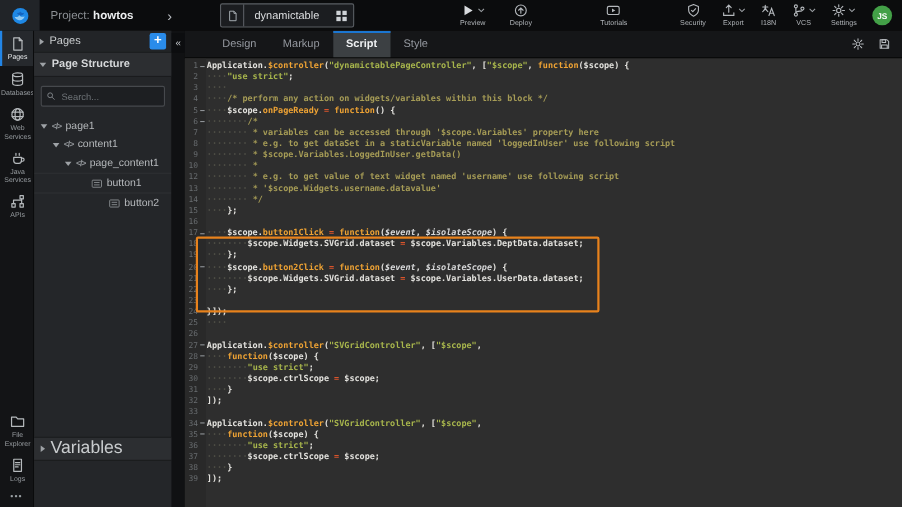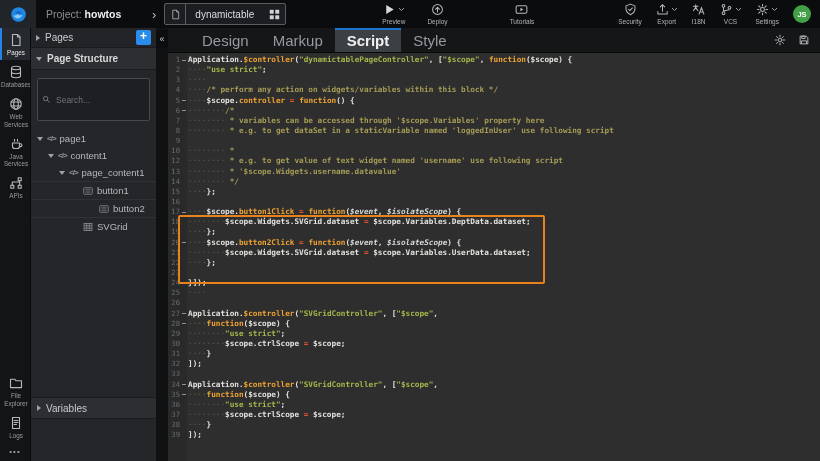--- a/index.html
+++ b/index.html
@@ -6,21 +6,21 @@
   .app{position:relative;width:820px;height:461px;overflow:hidden;background:#0b0c0d;
        font-family:"Liberation Sans",sans-serif;-webkit-font-smoothing:antialiased;}
   
   .topbar{height:28px;display:flex;align-items:center;background:#0b0c0d;justify-content:center;}
   .logo-tile{width:36px;height:28px;background:#212428;display:flex;align-items:center;justify-content:center;}
   .logo-tile svg{width:17px;height:17px;display:block;}
   .project{margin-left:10px;width:106px;font-size:10.5px;white-space:nowrap;}
   .plabel{color:#8b8f93;}
   .pname{color:#edeff0;font-weight:bold;margin-left:3px;}
   .crumb-sep{color:#b9bdc1;font-size:13px;margin:0 8px 0 0;}
-  .page-selector{display:flex;align-items:stretch;height:20px;border:1px solid #5a5e63;border-radius:2px;background:#1b1d20;}
+  .page-selector{display:flex;align-items:stretch;height:20px;border:1px solid #5a5e63;border-radius:2px;background:#1b1d20;margin-left:36px;}
   .ps-file{width:20px;display:flex;align-items:center;justify-content:center;border-right:1px solid #5a5e63;color:#aab0b5;}
   .ps-file svg{width:11px;height:11px;}
   .ps-value{display:flex;align-items:center;padding:0 9px;font-size:10px;color:#dcdee0;min-width:58px;}
   .ps-grid{width:22px;display:flex;align-items:center;justify-content:center;color:#cfd3d7;}
   .ps-grid svg{width:11px;height:11px;}
   .tb-btn{display:flex;flex-direction:column;align-items:center;justify-content:center;color:#b4b8bc;cursor:pointer;padding:0 4px;}
   .ico-row{display:flex;align-items:center;gap:2px;height:13px;}
   .tb-btn svg.mi{width:13px;height:13px;}
   .tb-btn svg.chev{width:7px;height:5px;color:#9ca0a4;}
   .tb-label{font-size:6.5px;color:#b0b4b8;margin-top:2px;white-space:nowrap;}
@@ -44,42 +44,42 @@
   .pages-header{height:19px;background:#222427;display:flex;align-items:center;padding:0 5px;gap:5px;}
   .pages-header .hd-label{font-size:10px;color:#c9ccce;}
   .plus-btn{margin-left:auto;width:15px;height:15px;background:#2a8cea;color:#fff;border-radius:2px;
             font-size:12px;line-height:13px;text-align:center;cursor:pointer;font-weight:bold;}
   .structure-header{height:21px;background:#2c2e31;border-top:1px solid #1a1b1d;border-bottom:1px solid #1a1b1d;
                     display:flex;align-items:center;padding:0 5px;gap:5px;}
   .structure-header .hd-label{font-size:10px;font-weight:bold;color:#d6d8da;}
   .caret-r{width:0;height:0;border-top:3.5px solid transparent;border-bottom:3.5px solid transparent;border-left:4.5px solid #9ea2a6;}
   .caret-d{width:0;height:0;border-left:3.5px solid transparent;border-right:3.5px solid transparent;border-top:4.5px solid #9ea2a6;}
   .search-wrap{padding:8px 6px 6px;}
-  .search-box{height:17px;border:1px solid #46494d;background:#1d1f22;border-radius:2px;display:flex;align-items:center;padding:12px 4px;gap:3px;color:#84888c;}
+  .search-box{height:17px;border:1px solid #46494d;background:#1d1f22;border-radius:2px;display:flex;align-items:center;padding:0 4px;gap:3px;color:#84888c;}
   .search-box svg{width:9px;height:9px;flex:none;}
   .search-box input{background:transparent;border:none;outline:none;color:#9da1a5;font-size:8.5px;width:88px;font-family:"Liberation Sans",sans-serif;}
   .search-box input::placeholder{color:#6f7478;}
   .tree{padding-top:3px;}
   .tree-row{height:17px;display:flex;align-items:center;gap:4px;font-size:9.5px;color:#b6b9bc;cursor:pointer;white-space:nowrap;}
   .tree-row .cicon{font-size:8px;color:#8f9397;letter-spacing:-1px;font-weight:bold;}
   .tree-row svg{width:10px;height:10px;color:#8f9397;}
   .tree-row.leaf{border-top:1px solid rgba(255,255,255,0.05);}
   .panel-fill{flex:1;}
   .variables-header{height:20px;background:#2c2e31;border-top:1px solid #1a1b1d;border-bottom:1px solid #1a1b1d;
                     display:flex;align-items:center;padding:0 6px;gap:5px;cursor:pointer;}
-  .variables-header .hd-label{font-size:10px;color:#c9ccce;}
+  .variables-header .hd-label{font-size:16px;color:#c9ccce;}
   .panel-bottom{height:42px;background:#242629;}
   
   .strip{width:12px;background:#101113;display:flex;flex-direction:column;align-items:center;}
   .collapse-btn{width:12px;height:18px;background:#0c0d0f;color:#cfd3d7;font-size:9px;display:flex;align-items:center;justify-content:center;cursor:pointer;margin-top:2px;}
   
   .editor{flex:1;display:flex;flex-direction:column;min-width:0;}
   .tabbar{height:24px;background:#151618;display:flex;align-items:stretch;border-bottom:1px solid #070808;}
   .tabs{display:flex;align-items:stretch;margin-left:22px;}
-  .tab{display:flex;align-items:center;padding:0 12px;font-size:15px;color:#9599a0;cursor:pointer;}
+  .tab{display:flex;align-items:center;padding:0 12px;font-size:10px;color:#9599a0;cursor:pointer;}
   .tab.active{background:#3c4043;color:#eef0f2;font-weight:bold;box-shadow:inset 0 2px 0 #1b76d1;}
   .tab-tools{margin-left:auto;display:flex;align-items:center;gap:12px;padding-right:10px;color:#b9bdc1;}
   .tab-tools svg{width:12px;height:12px;display:block;cursor:pointer;}
   .code-area{flex:1;background:#2e2e2e;position:relative;overflow:hidden;padding-top:2px;
              font-family:"DejaVu Sans Mono",monospace;font-size:7.7px;font-weight:bold;}
   .gutter-bg{position:absolute;left:0;top:0;bottom:0;width:19px;background:#292929;}
   .code-line{height:10.15px;line-height:10.15px;display:flex;white-space:pre;position:relative;}
   .ln{width:12px;text-align:right;color:#696d70;font-weight:normal;font-size:7.2px;flex:none;}
   .fold{width:7px;flex:none;display:flex;align-items:center;justify-content:center;}
   .fold-dash{width:4px;height:1px;background:#8f9397;display:block;}
@@ -322,27 +322,20 @@
             </svg>
             <span>button1</span>
           </div>
           <div class="tree-row leaf" style="padding-left:68px">
             <svg viewBox="0 0 14 14" fill="none" stroke="currentColor" stroke-width="1.1">
               <rect x="1" y="2.5" width="12" height="9" rx="1"></rect>
               <path d="M3.5 5.5h7M3.5 8.5h7"></path>
             </svg>
             <span>button2</span>
           </div>
-          <div class="tree-row leaf" style="padding-left:52px">
-            <svg viewBox="0 0 14 14" fill="none" stroke="currentColor" stroke-width="1.1">
-              <rect x="1.5" y="2" width="11" height="10"></rect>
-              <path d="M1.5 5.3h11M1.5 8.6h11M5.2 2v10M8.8 2v10"></path>
-            </svg>
-            <span>SVGrid</span>
-          </div>
         </div>
       <div class="panel-fill"></div>
       <div class="variables-header">
         <span class="caret-r"></span>
         <span class="hd-label">Variables</span>
       </div>
       <div class="panel-bottom"></div>
     </div>
 
     <div class="strip">
@@ -369,25 +362,25 @@
             </svg>
         </div>
       </div>
       <div class="code-area">
         <div class="gutter-bg"></div>
         <div>
             <div class="code-line"><span class="ln">1</span><span class="fold"><span class="fold-dash"></span></span><span class="lc"><span class="tk-p">Application.</span><span class="tk-k">$controller</span><span class="tk-p">(</span><span class="tk-s">"dynamictablePageController"</span><span class="tk-p">, [</span><span class="tk-s">"$scope"</span><span class="tk-p">, </span><span class="tk-k">function</span><span class="tk-p">($scope) {</span></span></div>
             <div class="code-line"><span class="ln">2</span><span class="fold"></span><span class="lc"><span class="tk-i">····</span><span class="tk-s">"use strict"</span><span class="tk-p">;</span></span></div>
             <div class="code-line"><span class="ln">3</span><span class="fold"></span><span class="lc"><span class="tk-i">····</span></span></div>
             <div class="code-line"><span class="ln">4</span><span class="fold"></span><span class="lc"><span class="tk-i">····</span><span class="tk-c">/* perform any action on widgets/variables within this block */</span></span></div>
-            <div class="code-line"><span class="ln">5</span><span class="fold"><span class="fold-dash"></span></span><span class="lc"><span class="tk-i">····</span><span class="tk-p">$scope.</span><span class="tk-k">controller</span><span class="tk-p"> </span><span class="tk-o">=</span><span class="tk-p"> </span><span class="tk-k">function</span><span class="tk-p">() {</span></span></div>
+            <div class="code-line"><span class="ln">5</span><span class="fold"><span class="fold-dash"></span></span><span class="lc"><span class="tk-i">····</span><span class="tk-p">$scope.</span><span class="tk-k">onPageReady</span><span class="tk-p"> </span><span class="tk-o">=</span><span class="tk-p"> </span><span class="tk-k">function</span><span class="tk-p">() {</span></span></div>
             <div class="code-line"><span class="ln">6</span><span class="fold"><span class="fold-dash"></span></span><span class="lc"><span class="tk-i">········</span><span class="tk-c">/*</span></span></div>
             <div class="code-line"><span class="ln">7</span><span class="fold"></span><span class="lc"><span class="tk-i">········</span><span class="tk-c"> * variables can be accessed through '$scope.Variables' property here</span></span></div>
             <div class="code-line"><span class="ln">8</span><span class="fold"></span><span class="lc"><span class="tk-i">········</span><span class="tk-c"> * e.g. to get dataSet in a staticVariable named 'loggedInUser' use following script</span></span></div>
-            <div class="code-line"><span class="ln">9</span><span class="fold"></span></div>
+            <div class="code-line"><span class="ln">9</span><span class="fold"></span><span class="lc"><span class="tk-i">········</span><span class="tk-c"> * $scope.Variables.LoggedInUser.getData()</span></span></div>
             <div class="code-line"><span class="ln">10</span><span class="fold"></span><span class="lc"><span class="tk-i">········</span><span class="tk-c"> *</span></span></div>
             <div class="code-line"><span class="ln">12</span><span class="fold"></span><span class="lc"><span class="tk-i">········</span><span class="tk-c"> * e.g. to get value of text widget named 'username' use following script</span></span></div>
             <div class="code-line"><span class="ln">13</span><span class="fold"></span><span class="lc"><span class="tk-i">········</span><span class="tk-c"> * '$scope.Widgets.username.datavalue'</span></span></div>
             <div class="code-line"><span class="ln">14</span><span class="fold"></span><span class="lc"><span class="tk-i">········</span><span class="tk-c"> */</span></span></div>
             <div class="code-line"><span class="ln">15</span><span class="fold"></span><span class="lc"><span class="tk-i">····</span><span class="tk-p">};</span></span></div>
             <div class="code-line"><span class="ln">16</span><span class="fold"></span><span class="lc"></span></div>
             <div class="code-line"><span class="ln">17</span><span class="fold"><span class="fold-dash"></span></span><span class="lc"><span class="tk-i">····</span><span class="tk-p">$scope.</span><span class="tk-k">button1Click</span><span class="tk-p"> </span><span class="tk-o">=</span><span class="tk-p"> </span><span class="tk-k">function</span><span class="tk-p">(</span><span class="tk-a">$event</span><span class="tk-p">, </span><span class="tk-a">$isolateScope</span><span class="tk-p">) {</span></span></div>
             <div class="code-line"><span class="ln">18</span><span class="fold"></span><span class="lc"><span class="tk-i">········</span><span class="tk-p">$scope.Widgets.SVGrid.dataset </span><span class="tk-o">=</span><span class="tk-p"> $scope.Variables.DeptData.dataset;</span></span></div>
             <div class="code-line"><span class="ln">19</span><span class="fold"></span><span class="lc"><span class="tk-i">····</span><span class="tk-p">};</span></span></div>
             <div class="code-line"><span class="ln">20</span><span class="fold"><span class="fold-dash"></span></span><span class="lc"><span class="tk-i">····</span><span class="tk-p">$scope.</span><span class="tk-k">button2Click</span><span class="tk-p"> </span><span class="tk-o">=</span><span class="tk-p"> </span><span class="tk-k">function</span><span class="tk-p">(</span><span class="tk-a">$event</span><span class="tk-p">, </span><span class="tk-a">$isolateScope</span><span class="tk-p">) {</span></span></div>

